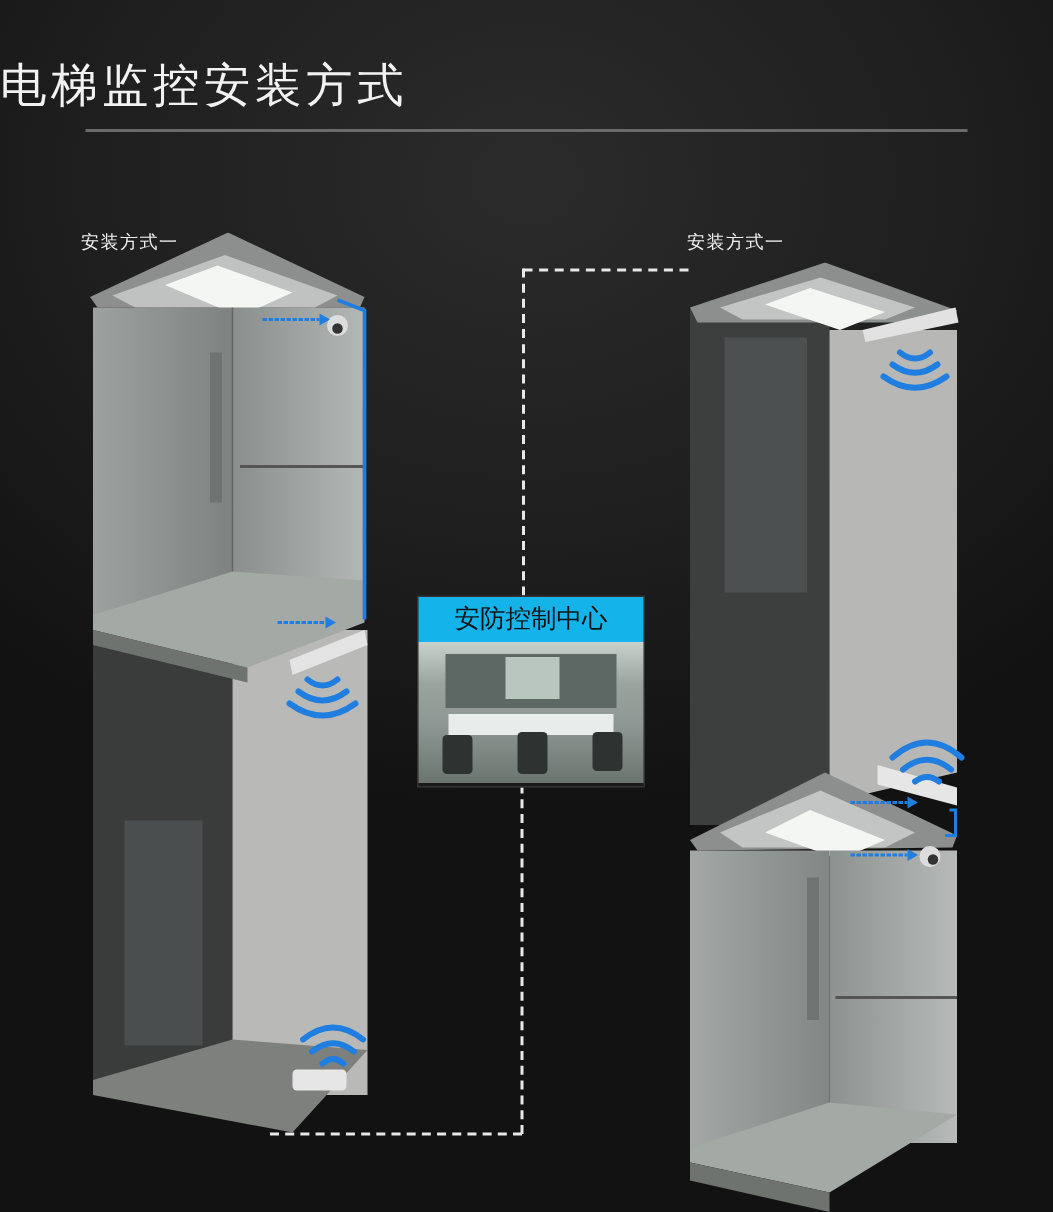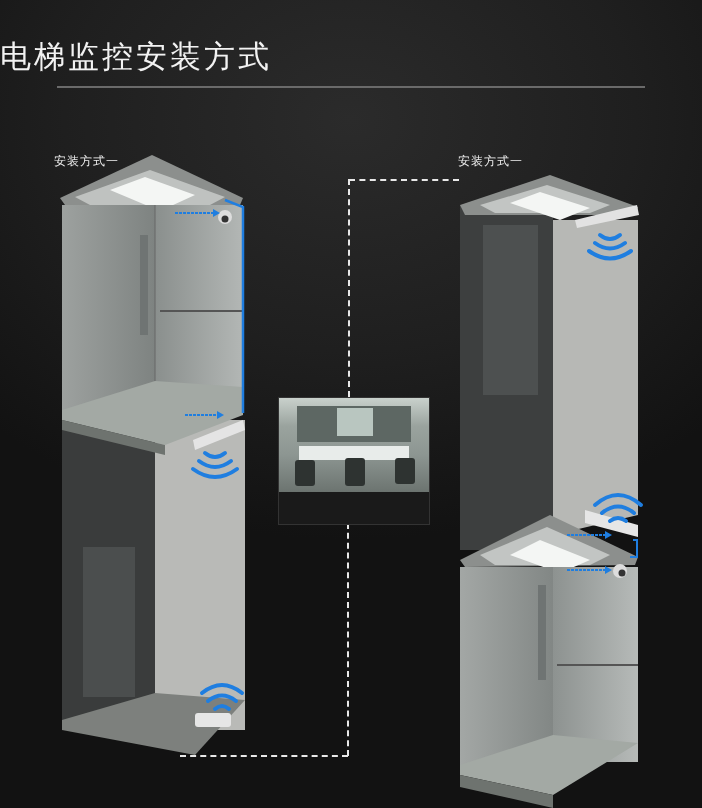--- a/index.html
+++ b/index.html
@@ -134,20 +134,21 @@
     <circle cx="167" cy="398" r="3.5" fill="#333"></circle>
   <polyline points="178,365 182,365 182,382 175,382" fill="none" stroke="#1f7ee0" stroke-width="2"></polyline>
 
   <line x1="112" y1="360" x2="150" y2="360" stroke="#1f7ee0" stroke-width="2" stroke-dasharray="3,1"></line>
   <polygon points="150,356 157,360 150,364" fill="#1f7ee0"></polygon>
   <line x1="112" y1="395" x2="150" y2="395" stroke="#1f7ee0" stroke-width="2" stroke-dasharray="3,1"></line>
   <polygon points="150,391 157,395 150,399" fill="#1f7ee0"></polygon>
 </svg>
 
 <div class="abs center-box">
+  <div class="center-head">安防控制中心</div>
   <div class="center-img">
     <div class="abs" style="left:18px;top:8px;width:114px;height:36px;background:#5d6763;"></div>
     <div class="abs" style="left:58px;top:10px;width:36px;height:28px;background:#b9c6c0;"></div>
     <div class="abs" style="left:20px;top:48px;width:110px;height:14px;background:#e8ecea;"></div>
     <div class="abs" style="left:16px;top:62px;width:20px;height:26px;background:#2e3331;border-radius:3px;"></div>
     <div class="abs" style="left:66px;top:60px;width:20px;height:28px;background:#2e3331;border-radius:3px;"></div>
     <div class="abs" style="left:116px;top:60px;width:20px;height:26px;background:#2e3331;border-radius:3px;"></div>
   </div>
 </div>
 

